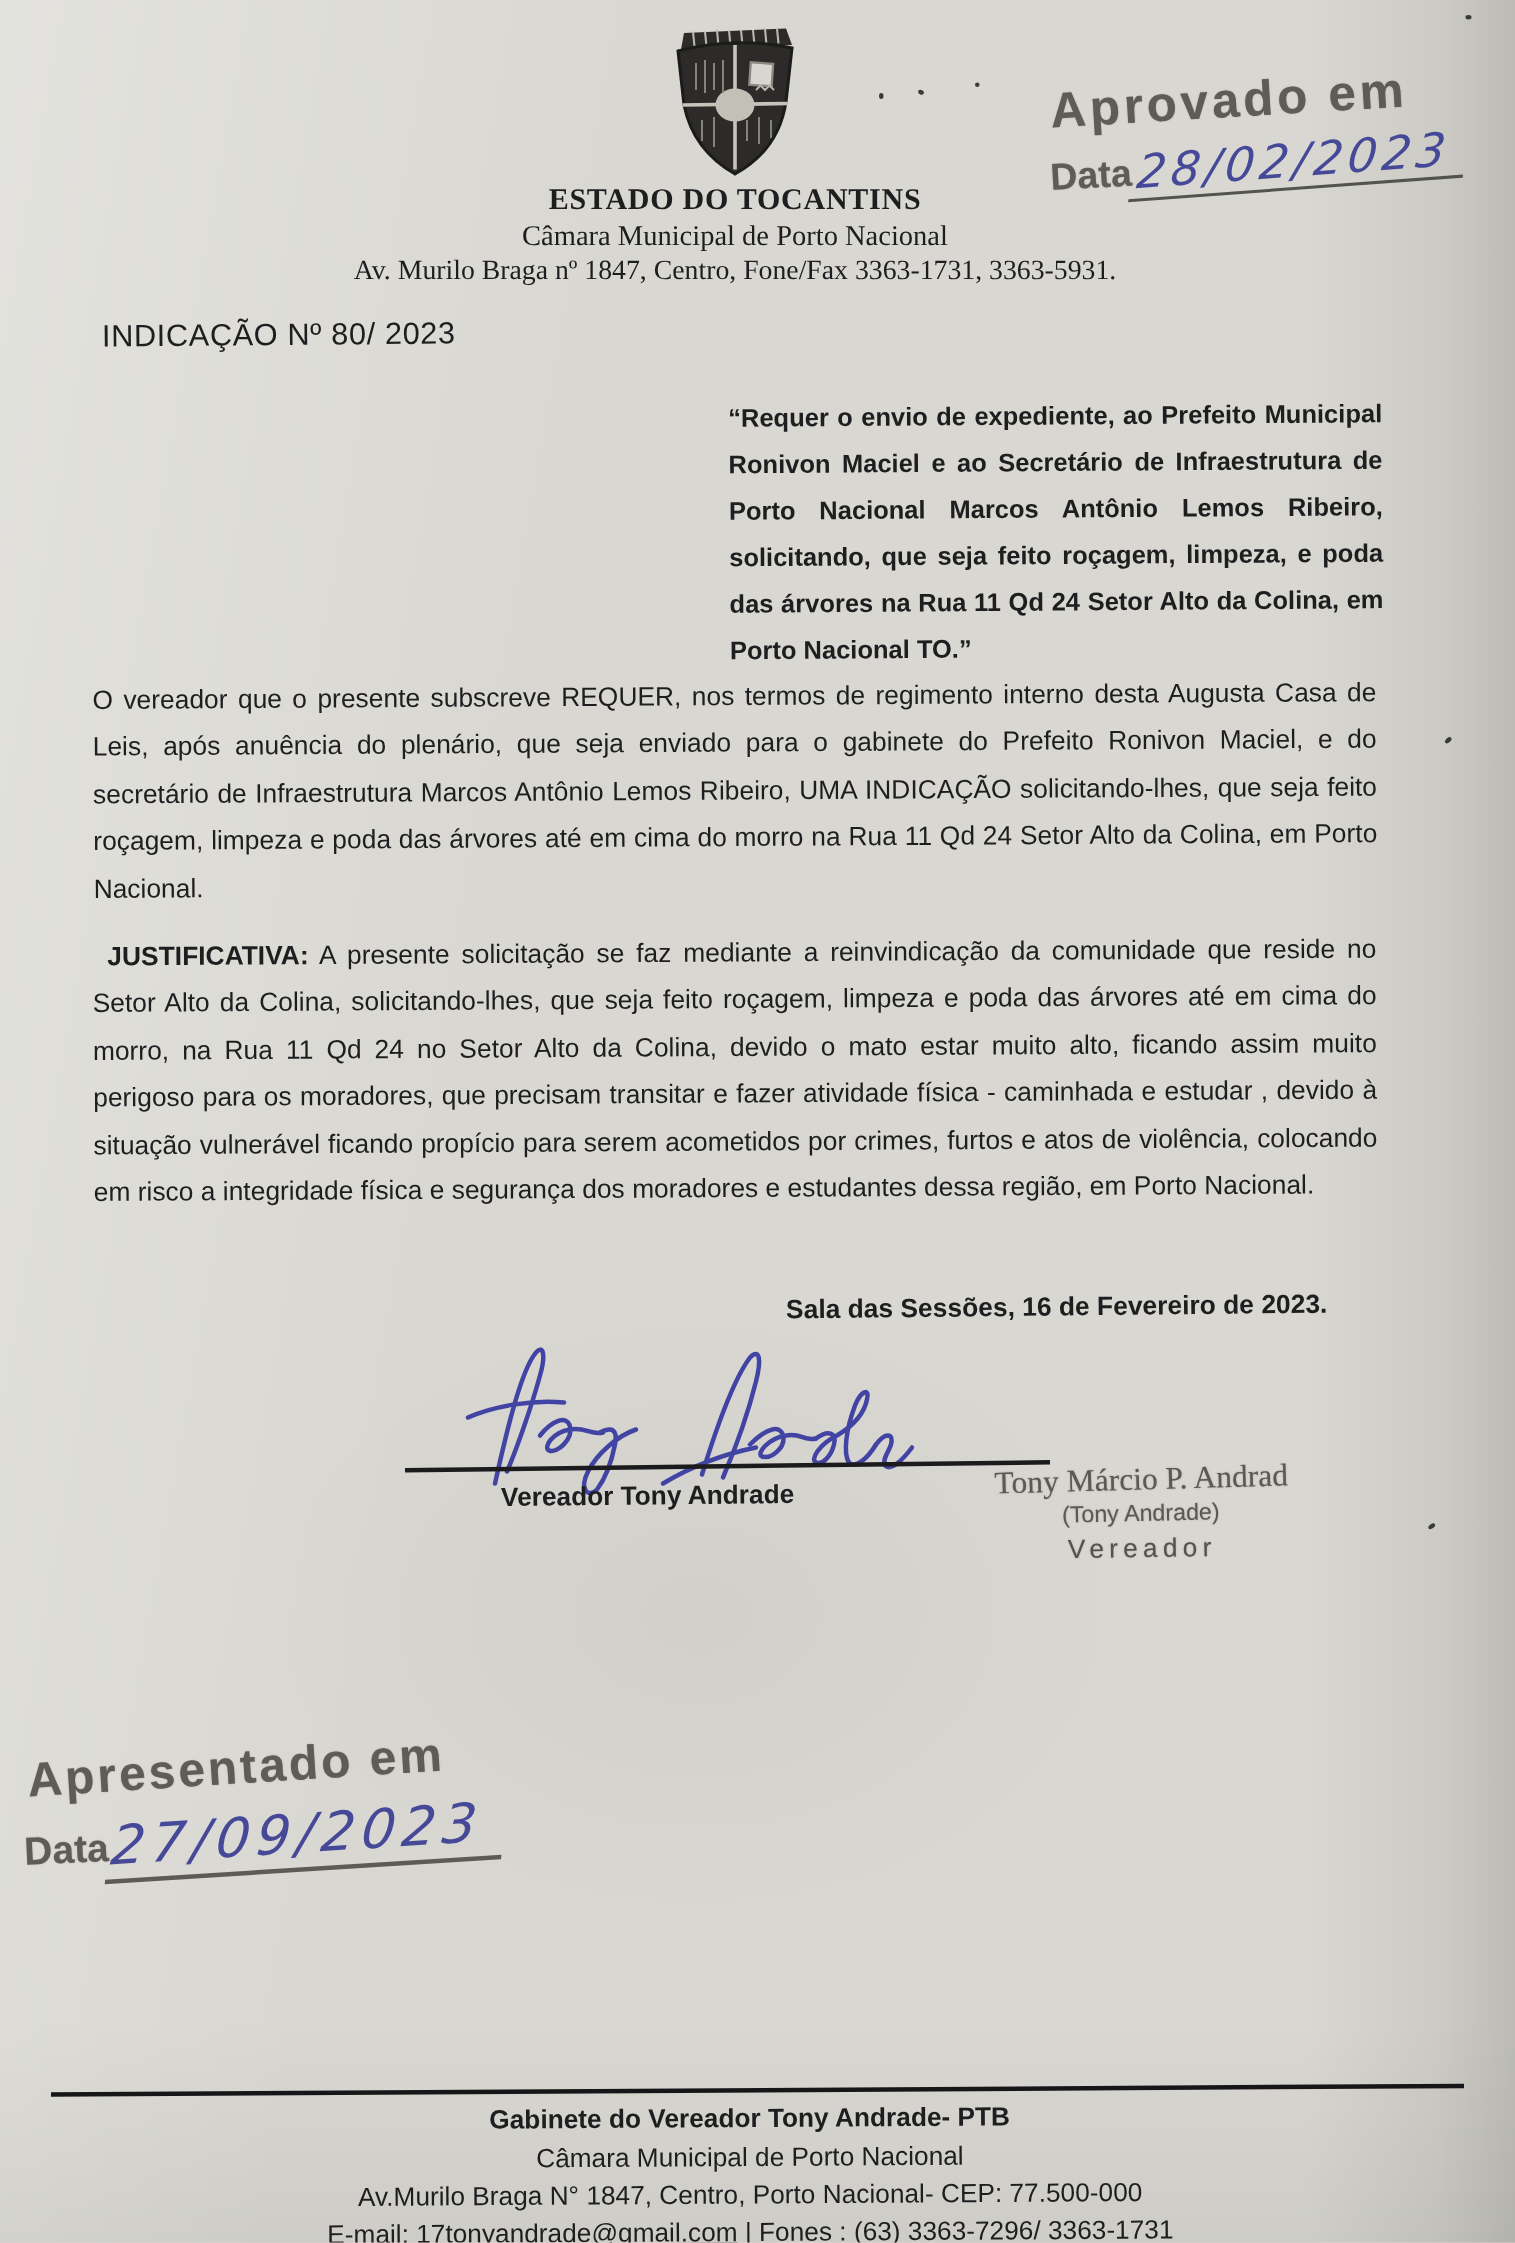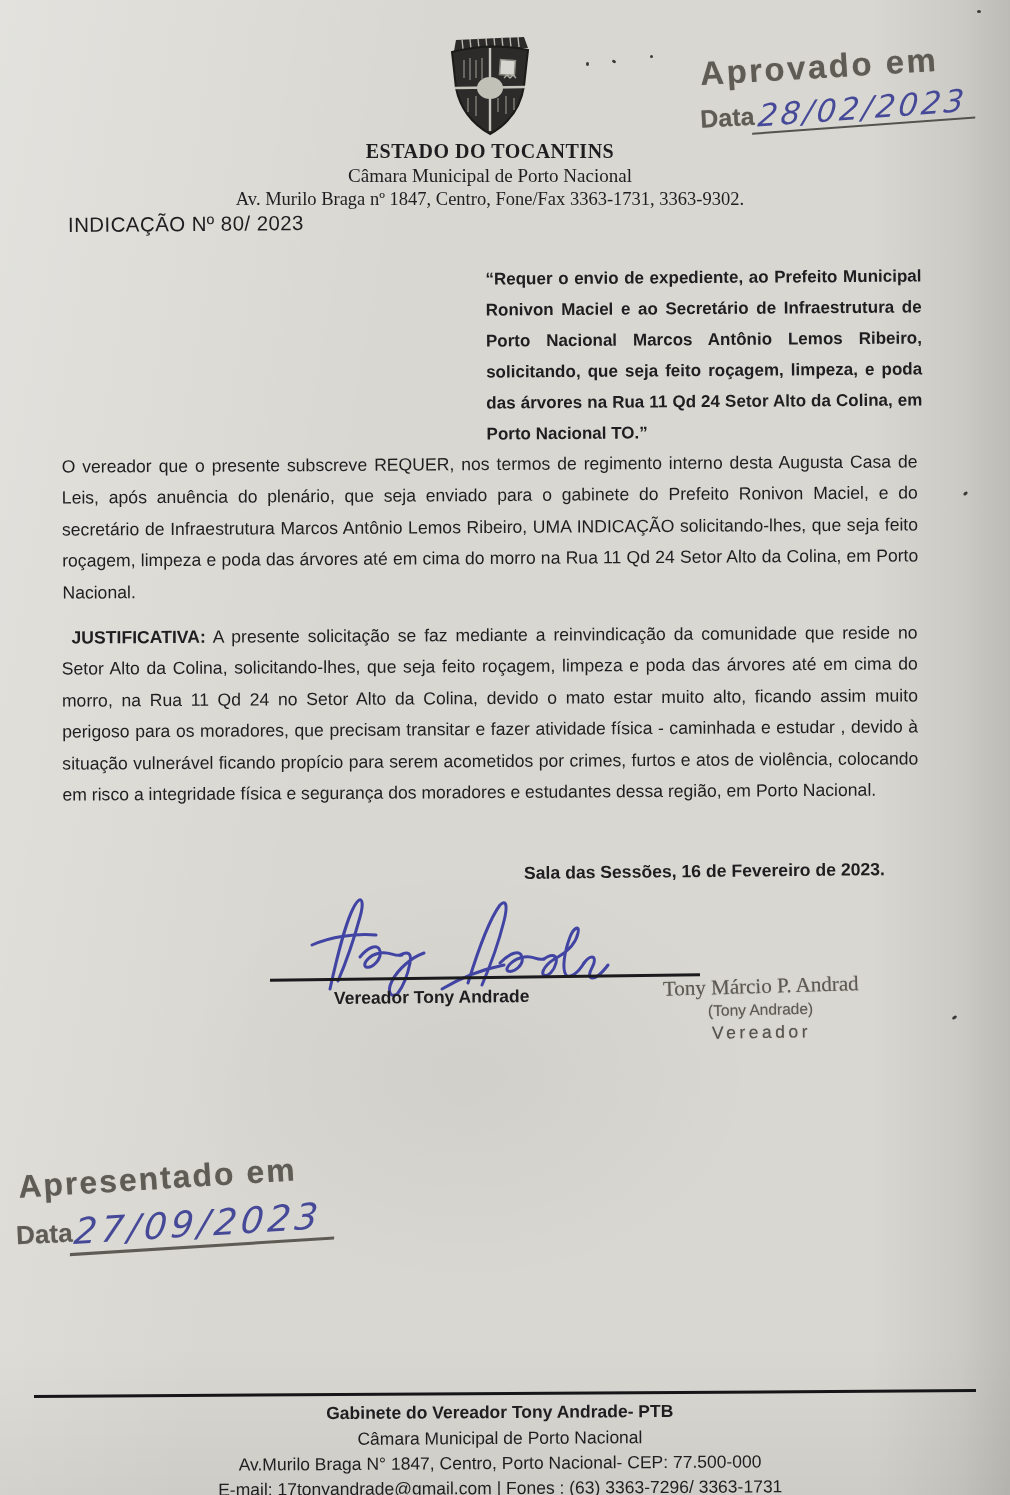--- a/index.html
+++ b/index.html
@@ -8,21 +8,21 @@
     font-family:"Liberation Sans",sans-serif;color:#1e1e20;
     background:
       linear-gradient(100deg, rgba(255,255,255,.28), rgba(255,255,255,0) 35%),
       linear-gradient(90deg, rgba(0,0,0,0) 86%, rgba(0,0,0,.06) 95%, rgba(0,0,0,.13)),
       linear-gradient(0deg, rgba(0,0,0,.05), rgba(0,0,0,0) 10%),
       radial-gradient(ellipse 420px 300px at 46% 72%, rgba(0,0,0,.035), rgba(0,0,0,0) 70%),
       #d8d7d1;
   }
   .abs{position:absolute;}
   
-  .header-block{left:40px;top:32px;width:900px;text-align:center;}
+  .header-block{left:40px;top:14px;width:900px;text-align:center;}
   .crest{display:block;margin:0 auto 4px auto;}
   .org1{font-family:"Liberation Serif",serif;font-weight:bold;font-size:20px;letter-spacing:.5px;}
   .org2{font-family:"Liberation Serif",serif;font-size:19px;margin-top:2px;}
   .org3{font-family:"Liberation Serif",serif;font-size:18.5px;margin-top:2px;}
   
   .stamp{color:#56534d;font-weight:bold;opacity:.93;text-shadow:0 0 1px rgba(86,83,77,.45);}
   .approved-label{left:700px;top:48px;font-size:33px;letter-spacing:2.5px;transform:rotate(-3.4deg);}
   .approved-date-row{left:700px;top:92px;transform:rotate(-3.2deg);white-space:nowrap;}
   .approved-date-row .d-label{font-size:25px;}
   .handwrite{font-style:italic;color:#3b3f94;font-weight:normal;text-shadow:none;
@@ -100,21 +100,21 @@
       <line x1="26" y1="66" x2="26" y2="80"></line>
         <line x1="34" y1="64" x2="34" y2="84"></line>
       <line x1="56" y1="66" x2="56" y2="80"></line>
         <line x1="64" y1="64" x2="64" y2="82"></line>
       <line x1="72" y1="66" x2="72" y2="78"></line>
     </g>
     <path d="M62 46 l3 -3 3 3 3 -3 3 3" stroke="#b5b4ac" fill="none" stroke-width="1.3"></path>
   </svg>
   <div class="org1">ESTADO DO TOCANTINS</div>
   <div class="org2">Câmara Municipal de Porto Nacional</div>
-  <div class="org3">Av. Murilo Braga nº 1847, Centro, Fone/Fax 3363-1731, 3363-9302.</div>
+  <div class="org3">Av. Murilo Braga nº 1847, Centro, Fone/Fax 3363-1731, 3363-5931.</div>
 </div>
 
 <div class="abs stamp approved-label">Aprovado em</div>
 <div class="abs stamp approved-date-row">
   <span class="d-label">Data</span><span class="d-value handwrite">28/02/2023</span>
 </div>
 
 <div class="abs doc-number">INDICAÇÃO Nº 80/ 2023</div>
 
 <div class="abs quote">“Requer o envio de expediente, ao Prefeito Municipal Ronivon Maciel e ao Secretário de Infraestrutura de Porto Nacional Marcos Antônio Lemos Ribeiro, solicitando, que seja feito roçagem, limpeza, e poda das árvores na Rua 11 Qd 24 Setor Alto da Colina, em Porto Nacional TO.”</div>

